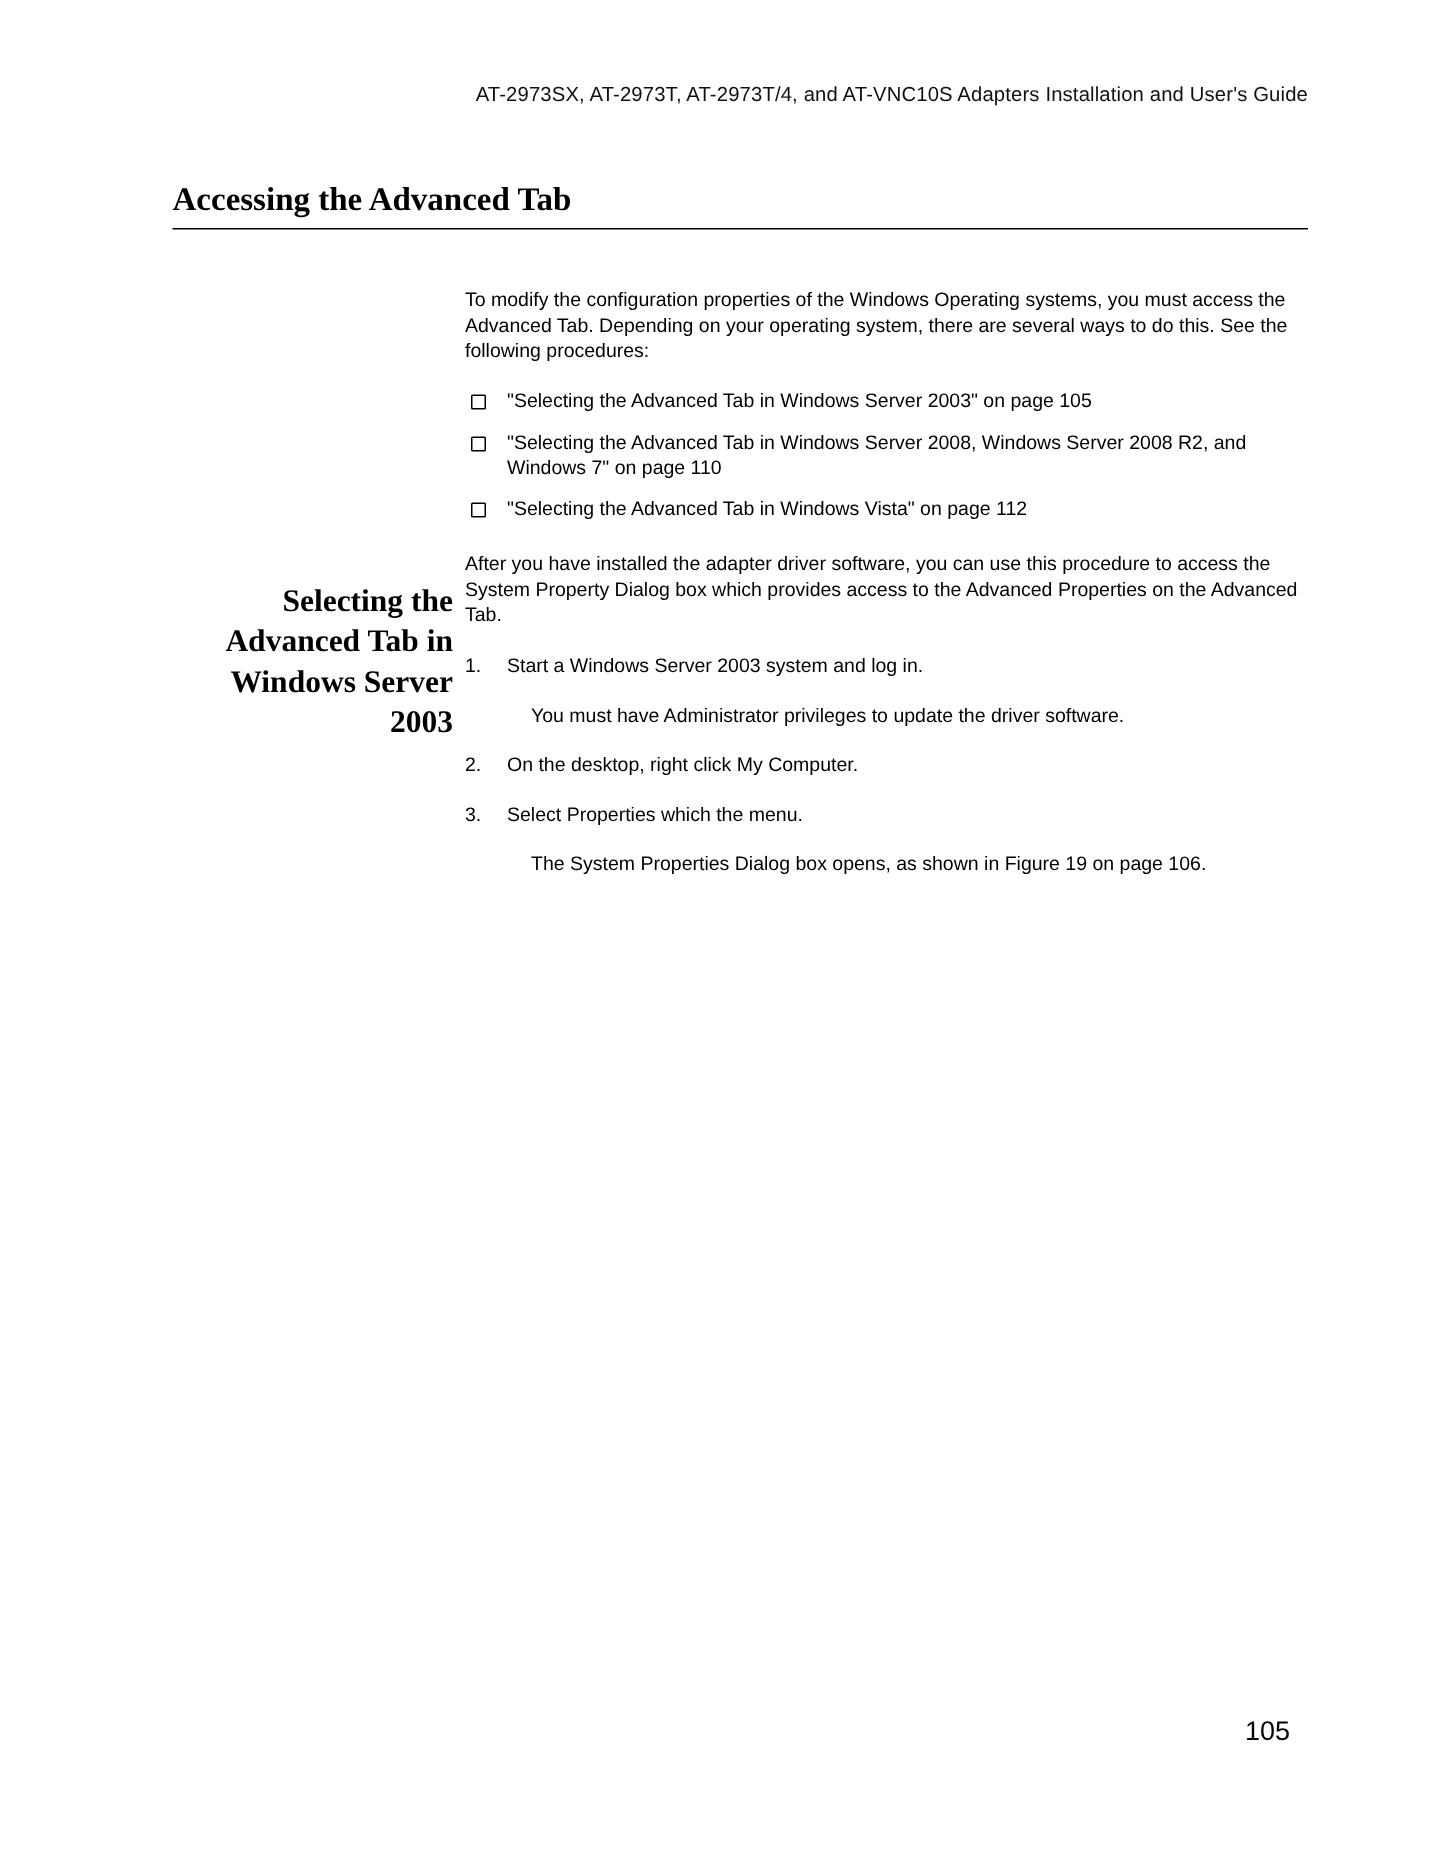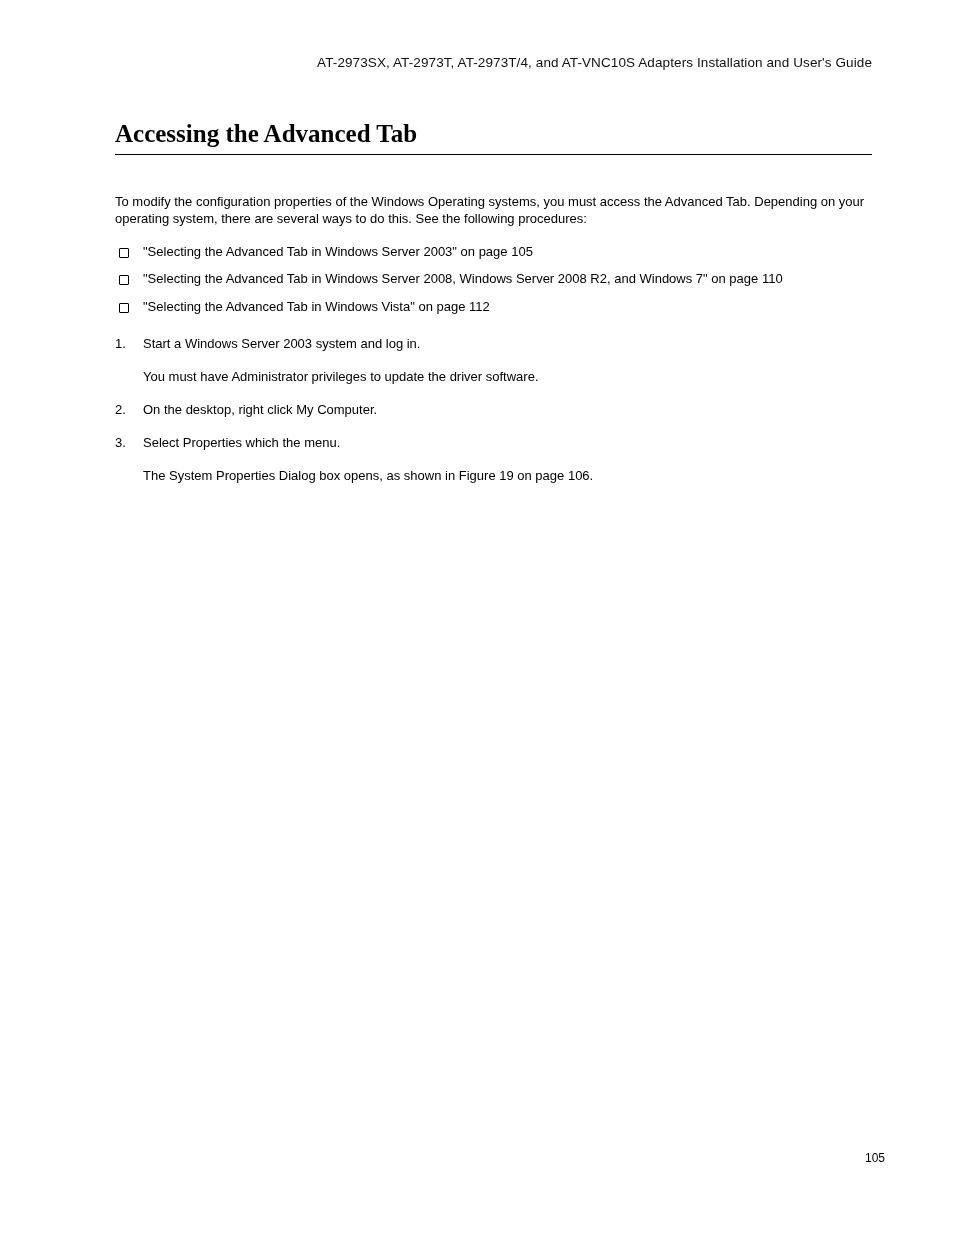--- a/index.html
+++ b/index.html
@@ -17,21 +17,21 @@
   }
   .running-header {
     text-align: right;
     font-size: 13.5px;
     color: #111;
     margin-bottom: 50px;
     letter-spacing: 0.1px;
   }
   .main-title {
     font-family: "Times New Roman", Times, serif;
-    font-size: 25px;
+    font-size: 22px;
     font-weight: bold;
     border-bottom: 1.5px solid #000;
     padding-bottom: 6px;
     margin-bottom: 38px;
   }
   .body-area {
     display: flex;
     align-items: flex-start;
   }
   .side-col {
@@ -71,62 +71,67 @@
   .step {
     display: flex;
     margin-bottom: 16px;
   }
   .step-num {
     flex: 0 0 28px;
     text-align: left;
   }
   .step-body { flex: 1; }
   .step-sub {
-    margin-left: 28px;
+    margin-left: 44px;
     margin-bottom: 16px;
   }
   .page-number {
     position: absolute;
-    right: 69px;
+    right: 94px;
     bottom: 70px;
-    font-size: 12px;
+    font-size: 18px;
   }
   b.inline { font-weight: normal; }
 </style>
 </head>
 <body>
 
 <div class="page">
 
   <div class="running-header">AT-2973SX, AT-2973T, AT-2973T/4, and AT-VNC10S Adapters Installation and User's Guide</div>
 
   <h1 class="main-title">Accessing the Advanced Tab</h1>
 
   <div class="body-area">
 
+    <div class="side-col">
+      <div style="height:196px;"></div>
+      <div class="side-heading">Selecting the Advanced Tab in Windows Server 2003</div>
+    </div>
 
     <div class="content-col">
 
       <p class="para">To modify the configuration properties of the Windows Operating systems, you must access the Advanced Tab. Depending on your operating system, there are several ways to do this. See the following procedures:</p>
 
       <div class="bullets">
         <div class="bullet-row">
           <span class="bullet-icon"></span>
           <span class="bullet-text">"Selecting the Advanced Tab in Windows Server 2003" on page 105</span>
         </div>
         <div class="bullet-row">
           <span class="bullet-icon"></span>
           <span class="bullet-text">"Selecting the Advanced Tab in Windows Server 2008, Windows Server 2008 R2, and Windows 7" on page 110</span>
         </div>
         <div class="bullet-row">
           <span class="bullet-icon"></span>
           <span class="bullet-text">"Selecting the Advanced Tab in Windows Vista" on page 112</span>
         </div>
       </div>
 
+      <p class="para">After you have installed the adapter driver software, you can use this procedure to access the System Property Dialog box which provides access to the Advanced Properties on the Advanced Tab.</p>
 
 
       <div class="step">
         <span class="step-num">1.</span>
         <span class="step-body">Start a Windows Server 2003 system and log in.</span>
       </div>
       <p class="step-sub">You must have Administrator privileges to update the driver software.</p>
 
       <div class="step">
         <span class="step-num">2.</span>

